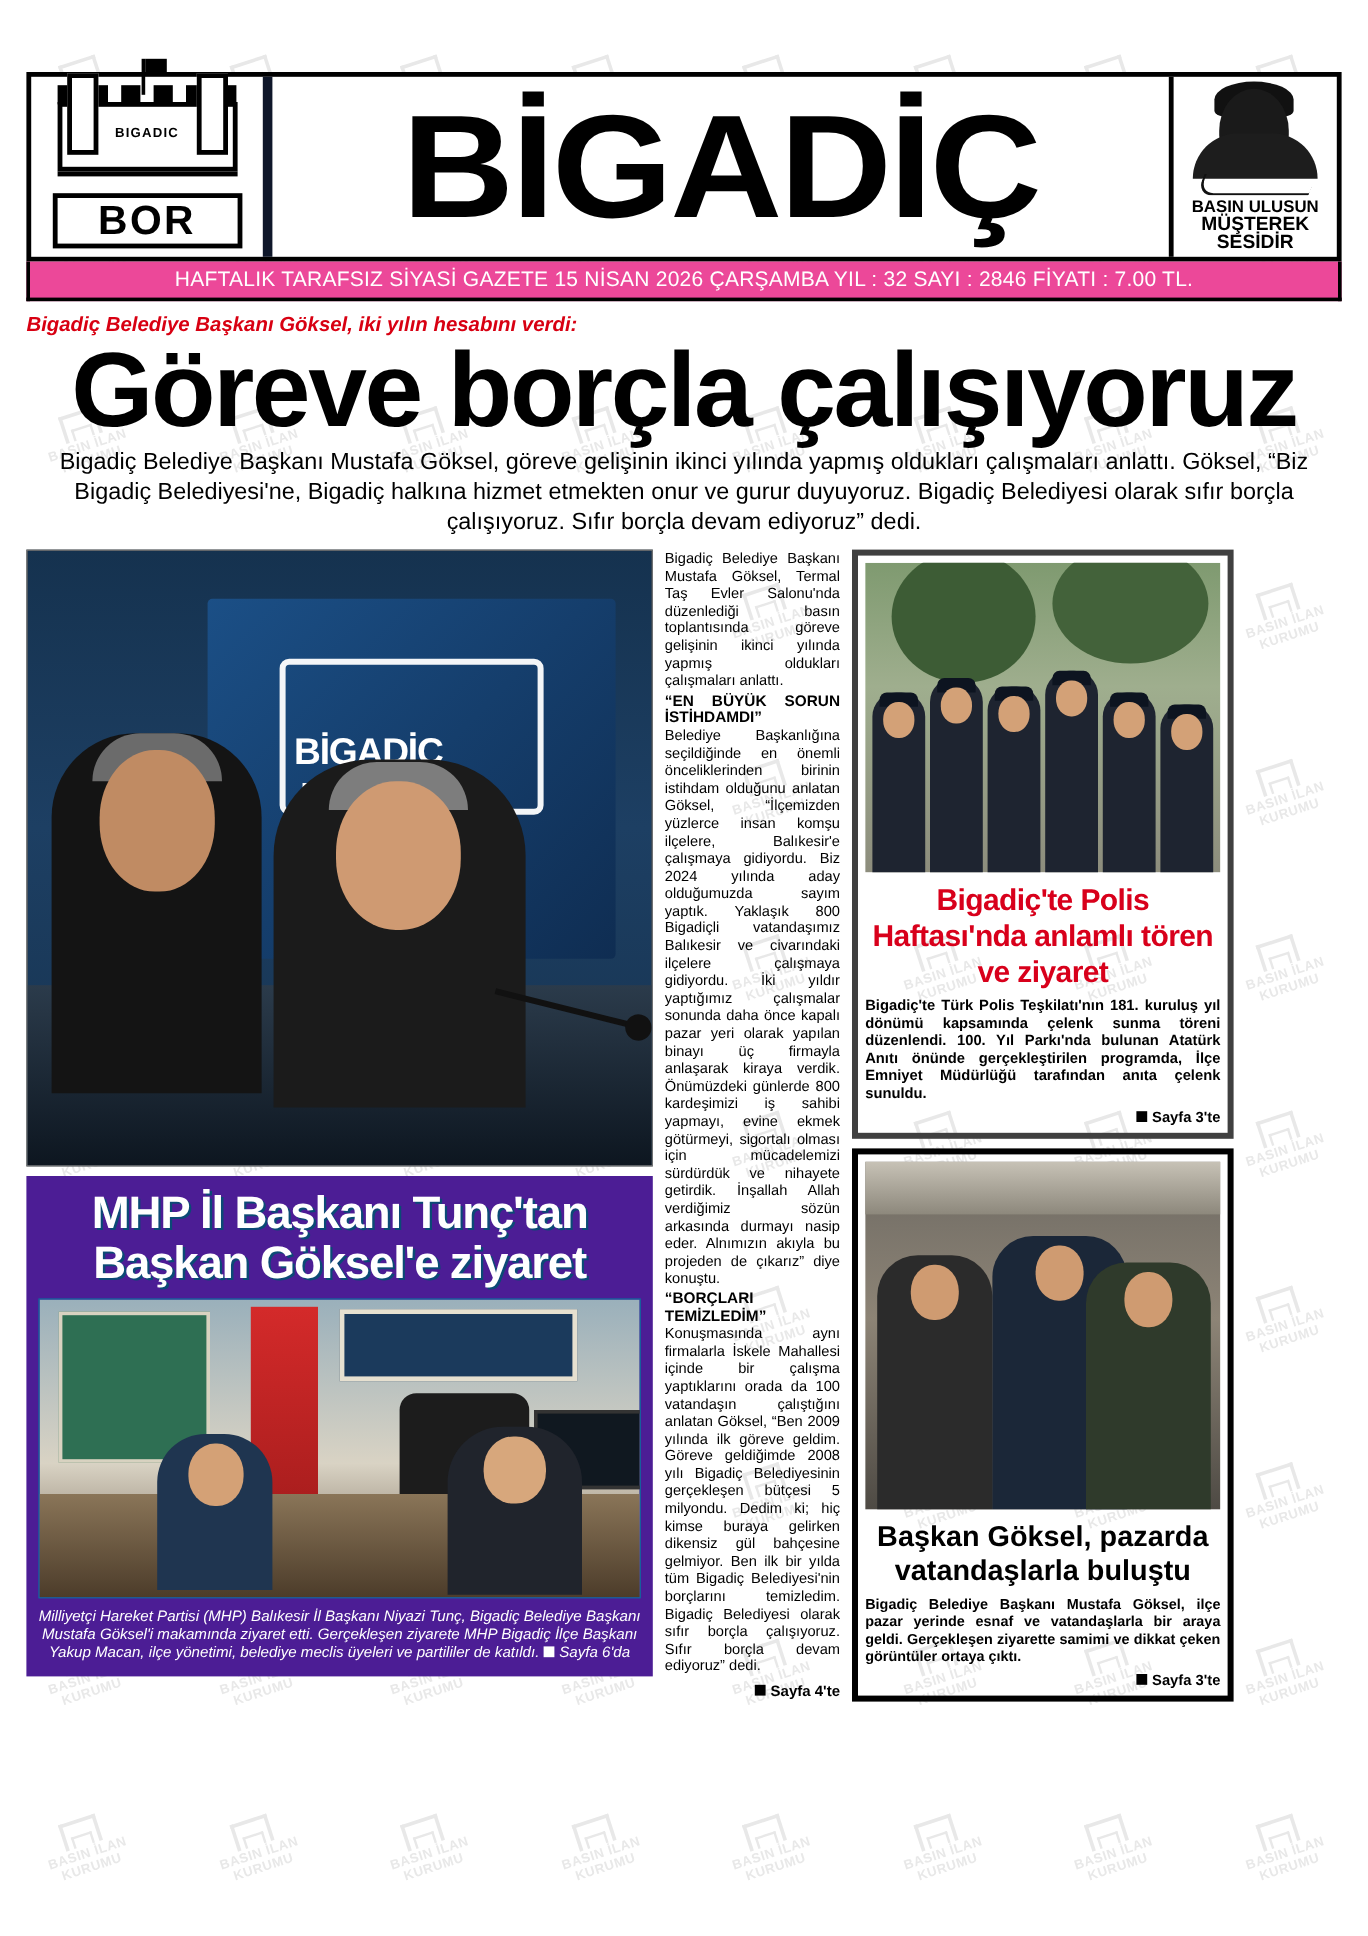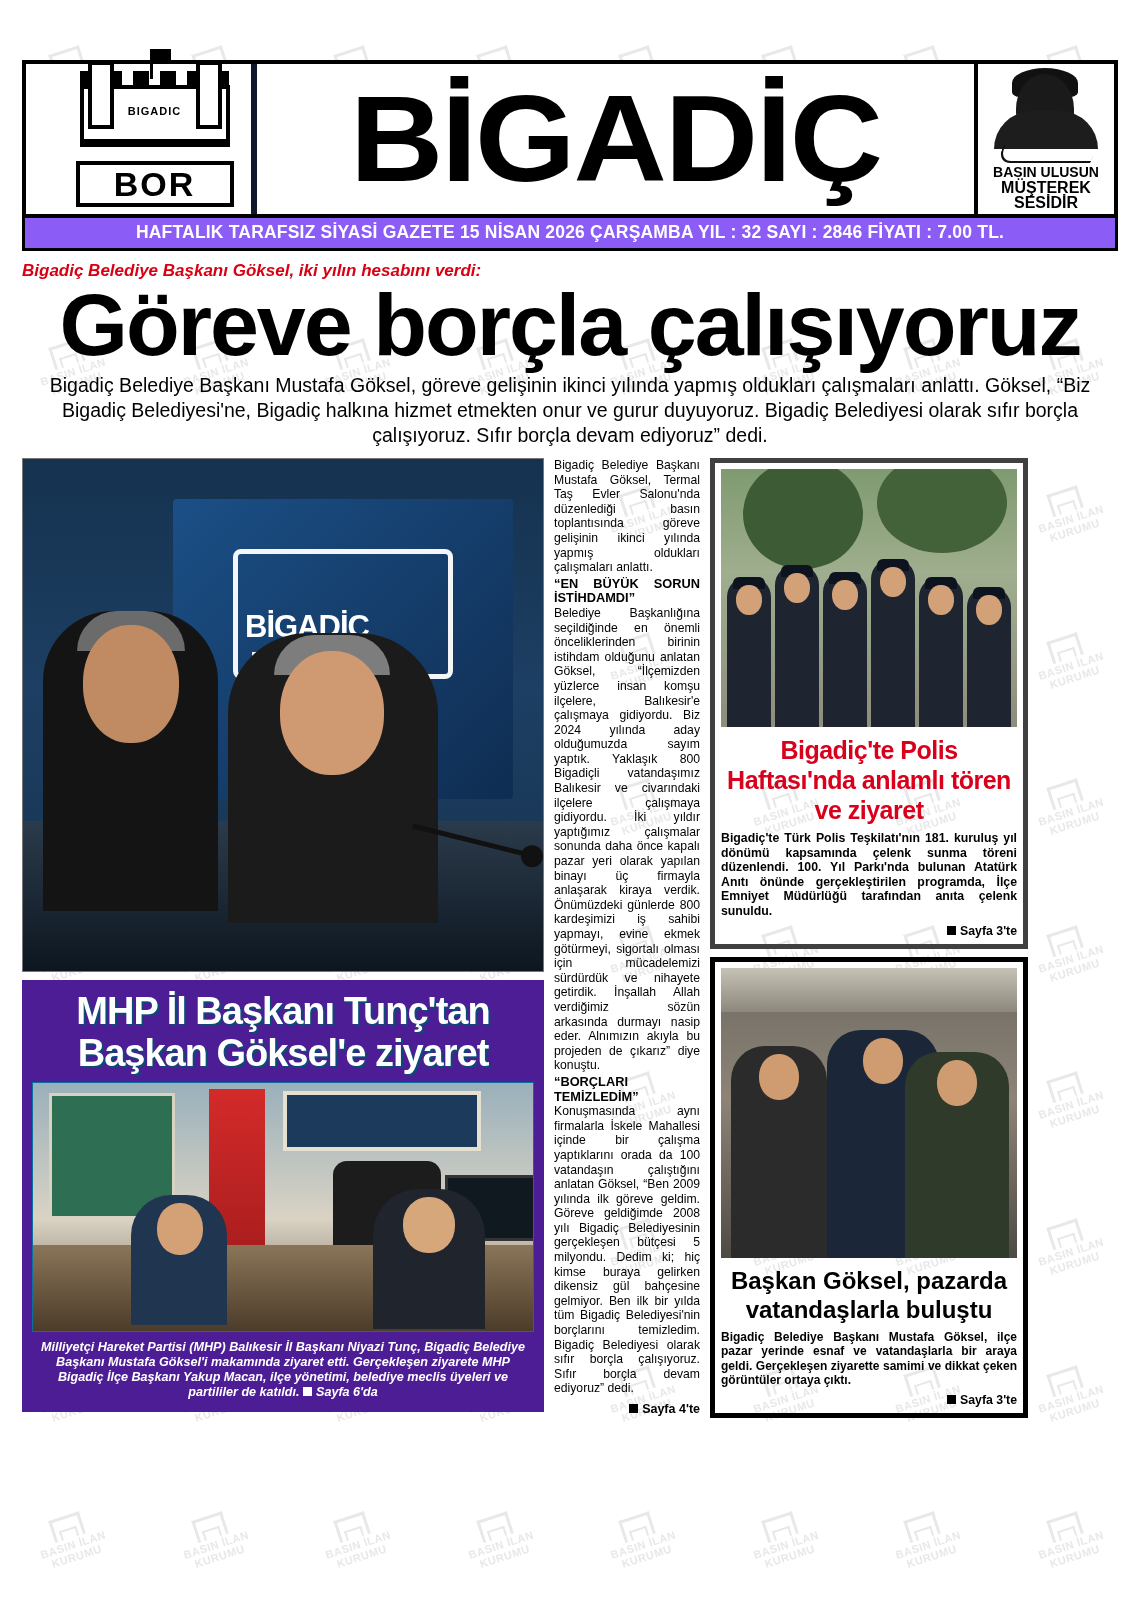--- a/index.html
+++ b/index.html
@@ -37,24 +37,23 @@
   
   .masthead{
     margin-top:60px;
     border:4px solid #000;
     background:#fff;
     display:flex;
     align-items:stretch;
     height:150px;
   }
   .logo-box{
-    width:185px;border-right:6px solid #0f172a;
+    width:185px;border-right:8px solid #0f172a;
     display:flex;align-items:center;justify-content:center;
     padding:4px;
-    margin-left:32px;
   }
   .castle{width:100%;text-align:center;}
   .castle-top{
     position:relative;width:150px;height:72px;margin:0 auto;
   }
   .crenel{position:absolute;top:0;width:150px;height:16px;display:flex;justify-content:space-between;}
   .crenel span{width:16px;height:16px;background:#000;}
   .wallbox{position:absolute;top:14px;left:0;width:150px;height:58px;border:4px solid #000;box-sizing:border-box;}
   .towerL,.towerR{position:absolute;top:-10px;width:26px;height:68px;border:4px solid #000;background:#fff;box-sizing:border-box;}
   .towerL{left:8px}.towerR{right:8px}
@@ -104,23 +103,23 @@
   .ata-portrait .sig{
     position:absolute;left:14px;bottom:2px;width:92px;height:16px;
     border-bottom:2px solid #111;border-left:2px solid #111;
     transform:skewX(-22deg);border-radius:0 0 0 14px;
   }
   .ata-text{font-size:14px;font-weight:bold;text-align:center;line-height:15px;}
   .ata-text .l2{font-size:16px;}
 
   .subbar{
     border:3px solid #000;border-top:none;
-    background:#8b5cf6;color:#fff;
+    background:#ec4899;color:#fff;
     text-align:center;
-    font-size:17.5px;font-weight:bold;
+    font-size:17.5px;font-weight:normal;
     letter-spacing:.2px;
     padding:4px 0 5px;
   }
 
   
   .kicker{
     text-align:left;color:#d80012;font-style:italic;font-weight:bold;
     font-size:17px;margin:10px 0 0;
   }
   .headline{
@@ -172,21 +171,21 @@
   .office-flag{position:absolute;left:176px;top:6px;width:56px;height:170px;background:linear-gradient(180deg,#d42a2a,#a81d1d);}
   .office-frames{position:absolute;left:250px;top:8px;width:190px;height:52px;background:#1b3a5c;border:4px solid #e6e0d0;}
   .office-desk{position:absolute;left:0;right:0;bottom:0;height:86px;background:linear-gradient(180deg,#8a7558,#4c3c2a);}
   .office-chair{position:absolute;left:300px;top:78px;width:108px;height:116px;background:#1c1c1c;border-radius:14px;}
   .office-monitor{position:absolute;left:412px;top:92px;width:92px;height:60px;background:#101820;border:3px solid #333;}
   .person-l{position:absolute;left:98px;top:112px;width:96px;height:130px;background:#1f3550;border-radius:40px 40px 0 0;}
   .person-l .f{position:absolute;left:26px;top:8px;width:46px;height:52px;background:#d4a176;border-radius:48%;}
   .person-r{position:absolute;right:48px;top:106px;width:112px;height:140px;background:#20242c;border-radius:46px 46px 0 0;}
   .person-r .f{position:absolute;left:30px;top:8px;width:52px;height:56px;background:#d7a77c;border-radius:48%;}
   .mhp-cap{
-    color:#fff;font-size:12.6px;line-height:15px;font-weight:bold;font-style:italic;
+    color:#fff;font-size:12.6px;line-height:15px;font-weight:normal;font-style:italic;
     text-align:center;margin-top:8px;
   }
   .sqlink{display:inline-block;width:9px;height:9px;background:#fff;margin-right:4px;}
   .sqlink.dark{background:#000;}
 
   
   .body-col{font-size:12.2px;line-height:14.6px;text-align:justify;}
   .body-col p{margin:0;}
   .body-col .sub{font-weight:bold;font-size:12.8px;margin-top:2px;}
   .jump{text-align:right;font-weight:bold;font-size:12.5px;margin-top:6px;}

